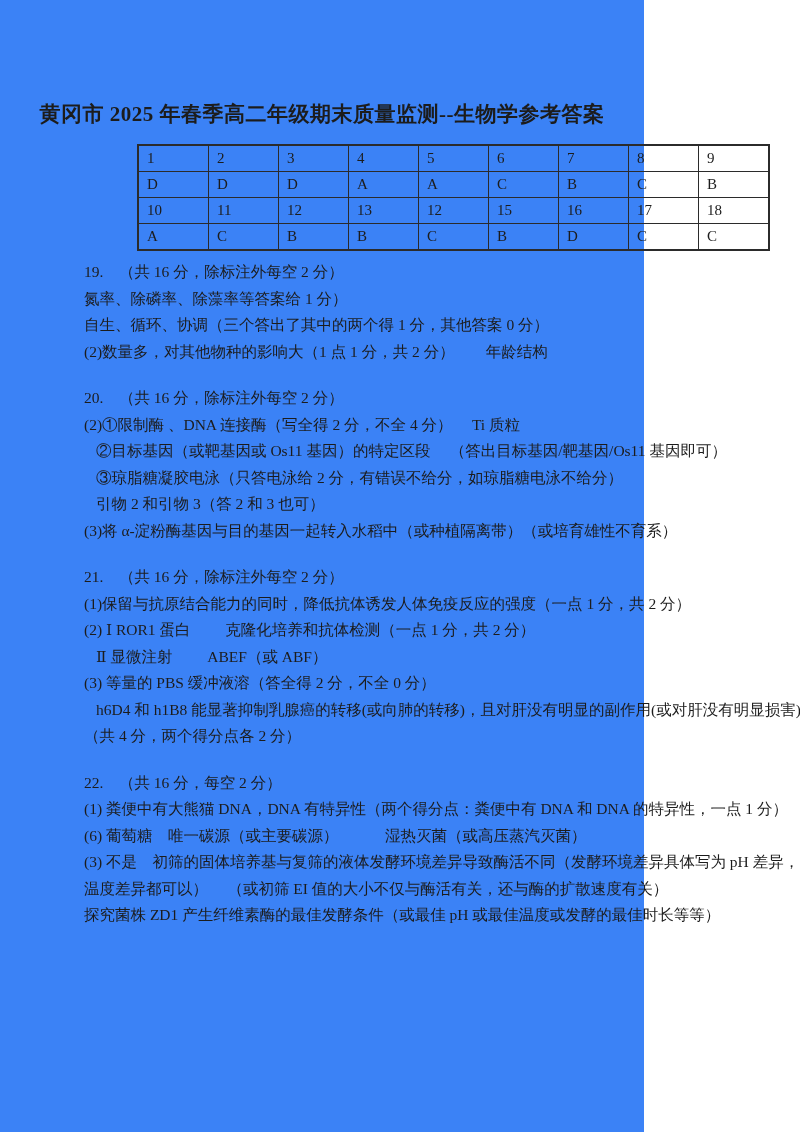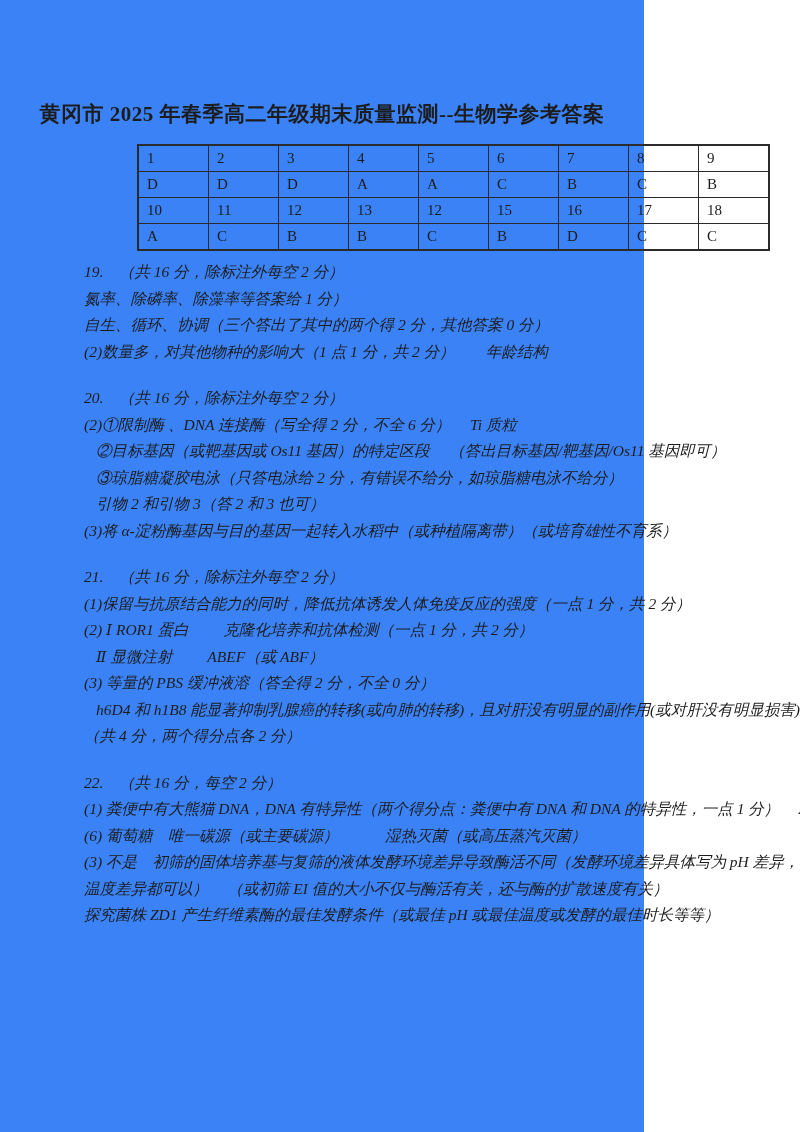--- a/index.html
+++ b/index.html
@@ -51,21 +51,20 @@
   .sections {
     margin: 8px 0 0 84px;
   }
   .section {
     margin: 0 0 20px 0;
   }
   .answer-line {
     font-size: 15.5px;
     line-height: 26.5px;
     white-space: nowrap;
-    font-style: italic;
   }
   .indent-1 {
     padding-left: 12px;
   }
 </style>
 </head>
 <body>
 
 <div class="page">
   <h1 class="doc-title">黄冈市 2025 年春季高二年级期末质量监测--生物学参考答案</h1>
@@ -116,26 +115,26 @@
           <td>C</td>
           <td>C</td>
         </tr>
       </tbody>
   </table>
 
   <div class="sections">
       <div class="section">
         <div class="answer-line">19.　（共 16 分，除标注外每空 2 分）</div>
         <div class="answer-line">氮率、除磷率、除藻率等答案给 1 分）</div>
-        <div class="answer-line">自生、循环、协调（三个答出了其中的两个得 2 分，其他答案 0 分）</div>
+        <div class="answer-line">自生、循环、协调（三个答出了其中的两个得 1 分，其他答案 0 分）</div>
         <div class="answer-line">(2)数量多，对其他物种的影响大（1 点 1 分，共 2 分）　　年龄结构</div>
       </div>
       <div class="section">
         <div class="answer-line">20.　（共 16 分，除标注外每空 2 分）</div>
-        <div class="answer-line">(2)①限制酶 、DNA 连接酶（写全得 2 分，不全 6 分）　 Ti 质粒</div>
+        <div class="answer-line">(2)①限制酶 、DNA 连接酶（写全得 2 分，不全 4 分）　 Ti 质粒</div>
         <div class="answer-line indent-1">②目标基因（或靶基因或 Os11 基因）的特定区段　 （答出目标基因/靶基因/Os11 基因即可）</div>
         <div class="answer-line indent-1">③琼脂糖凝胶电泳（只答电泳给 2 分，有错误不给分，如琼脂糖电泳不给分）</div>
         <div class="answer-line indent-1">引物 2 和引物 3（答 2 和 3 也可）</div>
         <div class="answer-line">(3)将 α-淀粉酶基因与目的基因一起转入水稻中（或种植隔离带）（或培育雄性不育系）</div>
       </div>
       <div class="section">
         <div class="answer-line">21.　（共 16 分，除标注外每空 2 分）</div>
         <div class="answer-line">(1)保留与抗原结合能力的同时，降低抗体诱发人体免疫反应的强度（一点 1 分，共 2 分）</div>
         <div class="answer-line">(2) Ⅰ  ROR1 蛋白　　 克隆化培养和抗体检测（一点 1 分，共 2 分）</div>
         <div class="answer-line indent-1">Ⅱ  显微注射　　 ABEF（或 ABF）</div>

